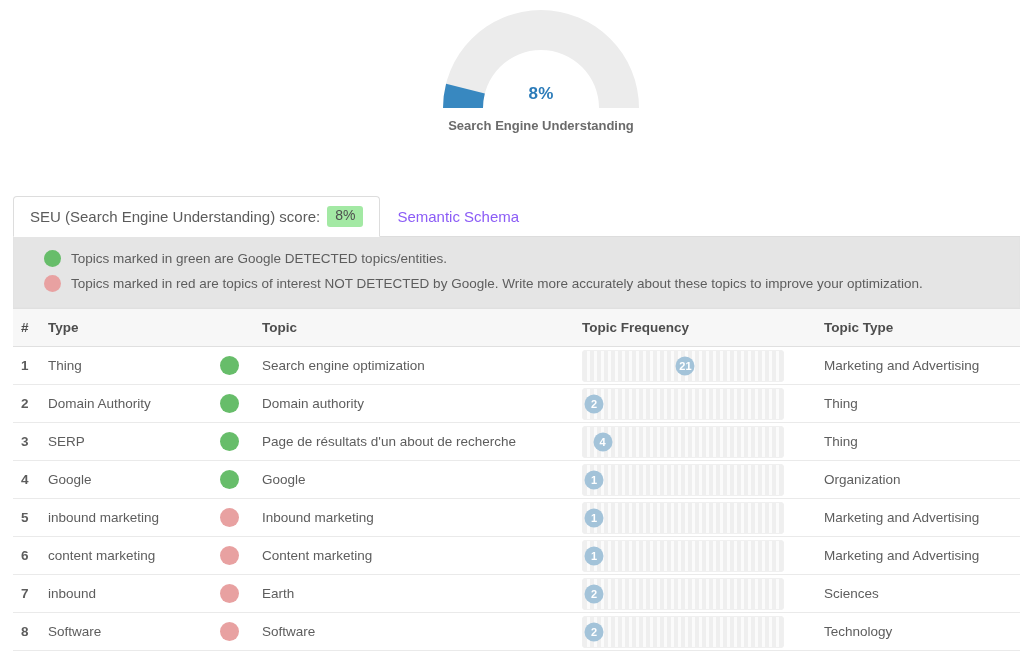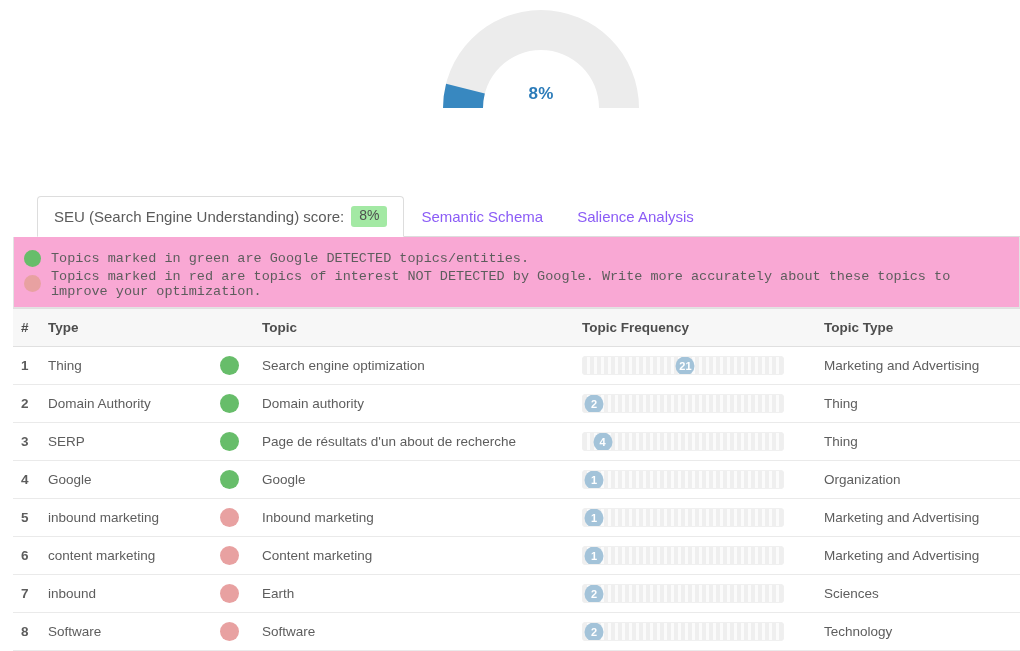--- a/index.html
+++ b/index.html
@@ -57,21 +57,20 @@
     left: 13px;
     top: 196px;
     width: 1007px;
   }
   .tabbar {
     display: flex;
     align-items: flex-end;
     border-bottom: 1px solid #dddddd;
     height: 41px;
     box-sizing: border-box;
-    margin-left: 24px;
   }
   .tab {
     height: 41px;
     box-sizing: border-box;
     display: flex;
     align-items: center;
     padding: 0 16px;
     font-size: 15px;
     color: #8b5cf6;
     cursor: pointer;
@@ -95,27 +94,26 @@
     background: #a3e9a4;
     color: #4e4e4e;
     font-size: 14px;
     border-radius: 3px;
     padding: 2px 8px 3px 8px;
     line-height: 1.1;
   }
 
   
   .legend {
-    background: #f9a8d4;
+    background: #e5e5e5;
     border-left: 1px solid #e3e3e3;
     border-right: 1px solid #e3e3e3;
     border-bottom: 1px solid #e3e3e3;
-    padding: 9px 14px 11px 10px;
-    box-sizing: border-box;
-    font-family: Liberation Mono, monospace;
+    padding: 9px 14px 11px 30px;
+    box-sizing: border-box;
   }
   .legend-row {
     display: flex;
     align-items: center;
     height: 25px;
     font-size: 13.5px;
     color: #5d5d5d;
   }
   .dot {
     width: 17px;
@@ -166,21 +164,21 @@
   .dot-lg {
     width: 19px;
     height: 19px;
     border-radius: 50%;
   }
 
   
   .freqbar {
     position: relative;
     width: 202px;
-    height: 19px;
+    height: 32px;
     background: #f3f3f3;
     border-radius: 3px;
     overflow: hidden;
     background-image: repeating-linear-gradient(
       to right,
       #efefef 0px, #efefef 4px,
       #fbfbfb 4px, #fbfbfb 7px
     );
     border: 1px solid #f0f0f0;
     box-sizing: border-box;
@@ -207,34 +205,32 @@
 <body>
 
 <div class="gauge-wrap">
   <div class="gauge-svg-holder">
     <svg width="196" height="98" viewBox="0 0 196 98">
       <path id="gauge-track" d="M 0 98 A 98 98 0 0 1 196 98 L 156 98 A 58 58 0 0 0 40 98 Z" fill="#ececec"></path>
       <path id="gauge-fill" d="M 0 97.99999999999999 A 98 98 0 0 1 3.0788502093941474 73.62839105784423 L 41.8221766545394 83.57598654443842 A 58 58 0 0 0 40 98 Z" fill="#3888c0"></path>
     </svg>
   </div>
   <div class="gauge-value">8%</div>
+  <div class="gauge-label">Search Engine Understanding</div>
 </div>
 
 <div class="panel">
 
   <div class="tabbar">
     <div class="tab active">
       <span>SEU (Search Engine Understanding) score:</span>
       <span class="score-badge">8%</span>
     </div>
     <div class="tab">
       <span>Semantic Schema</span>
-    </div>
-    <div class="tab">
-      <span>Salience Analysis</span>
     </div>
   </div>
 
   <div class="legend">
     <div class="legend-row">
       <span class="dot green"></span>
       <span>Topics marked in green are Google DETECTED topics/entities.</span>
     </div>
     <div class="legend-row">
       <span class="dot red"></span>

